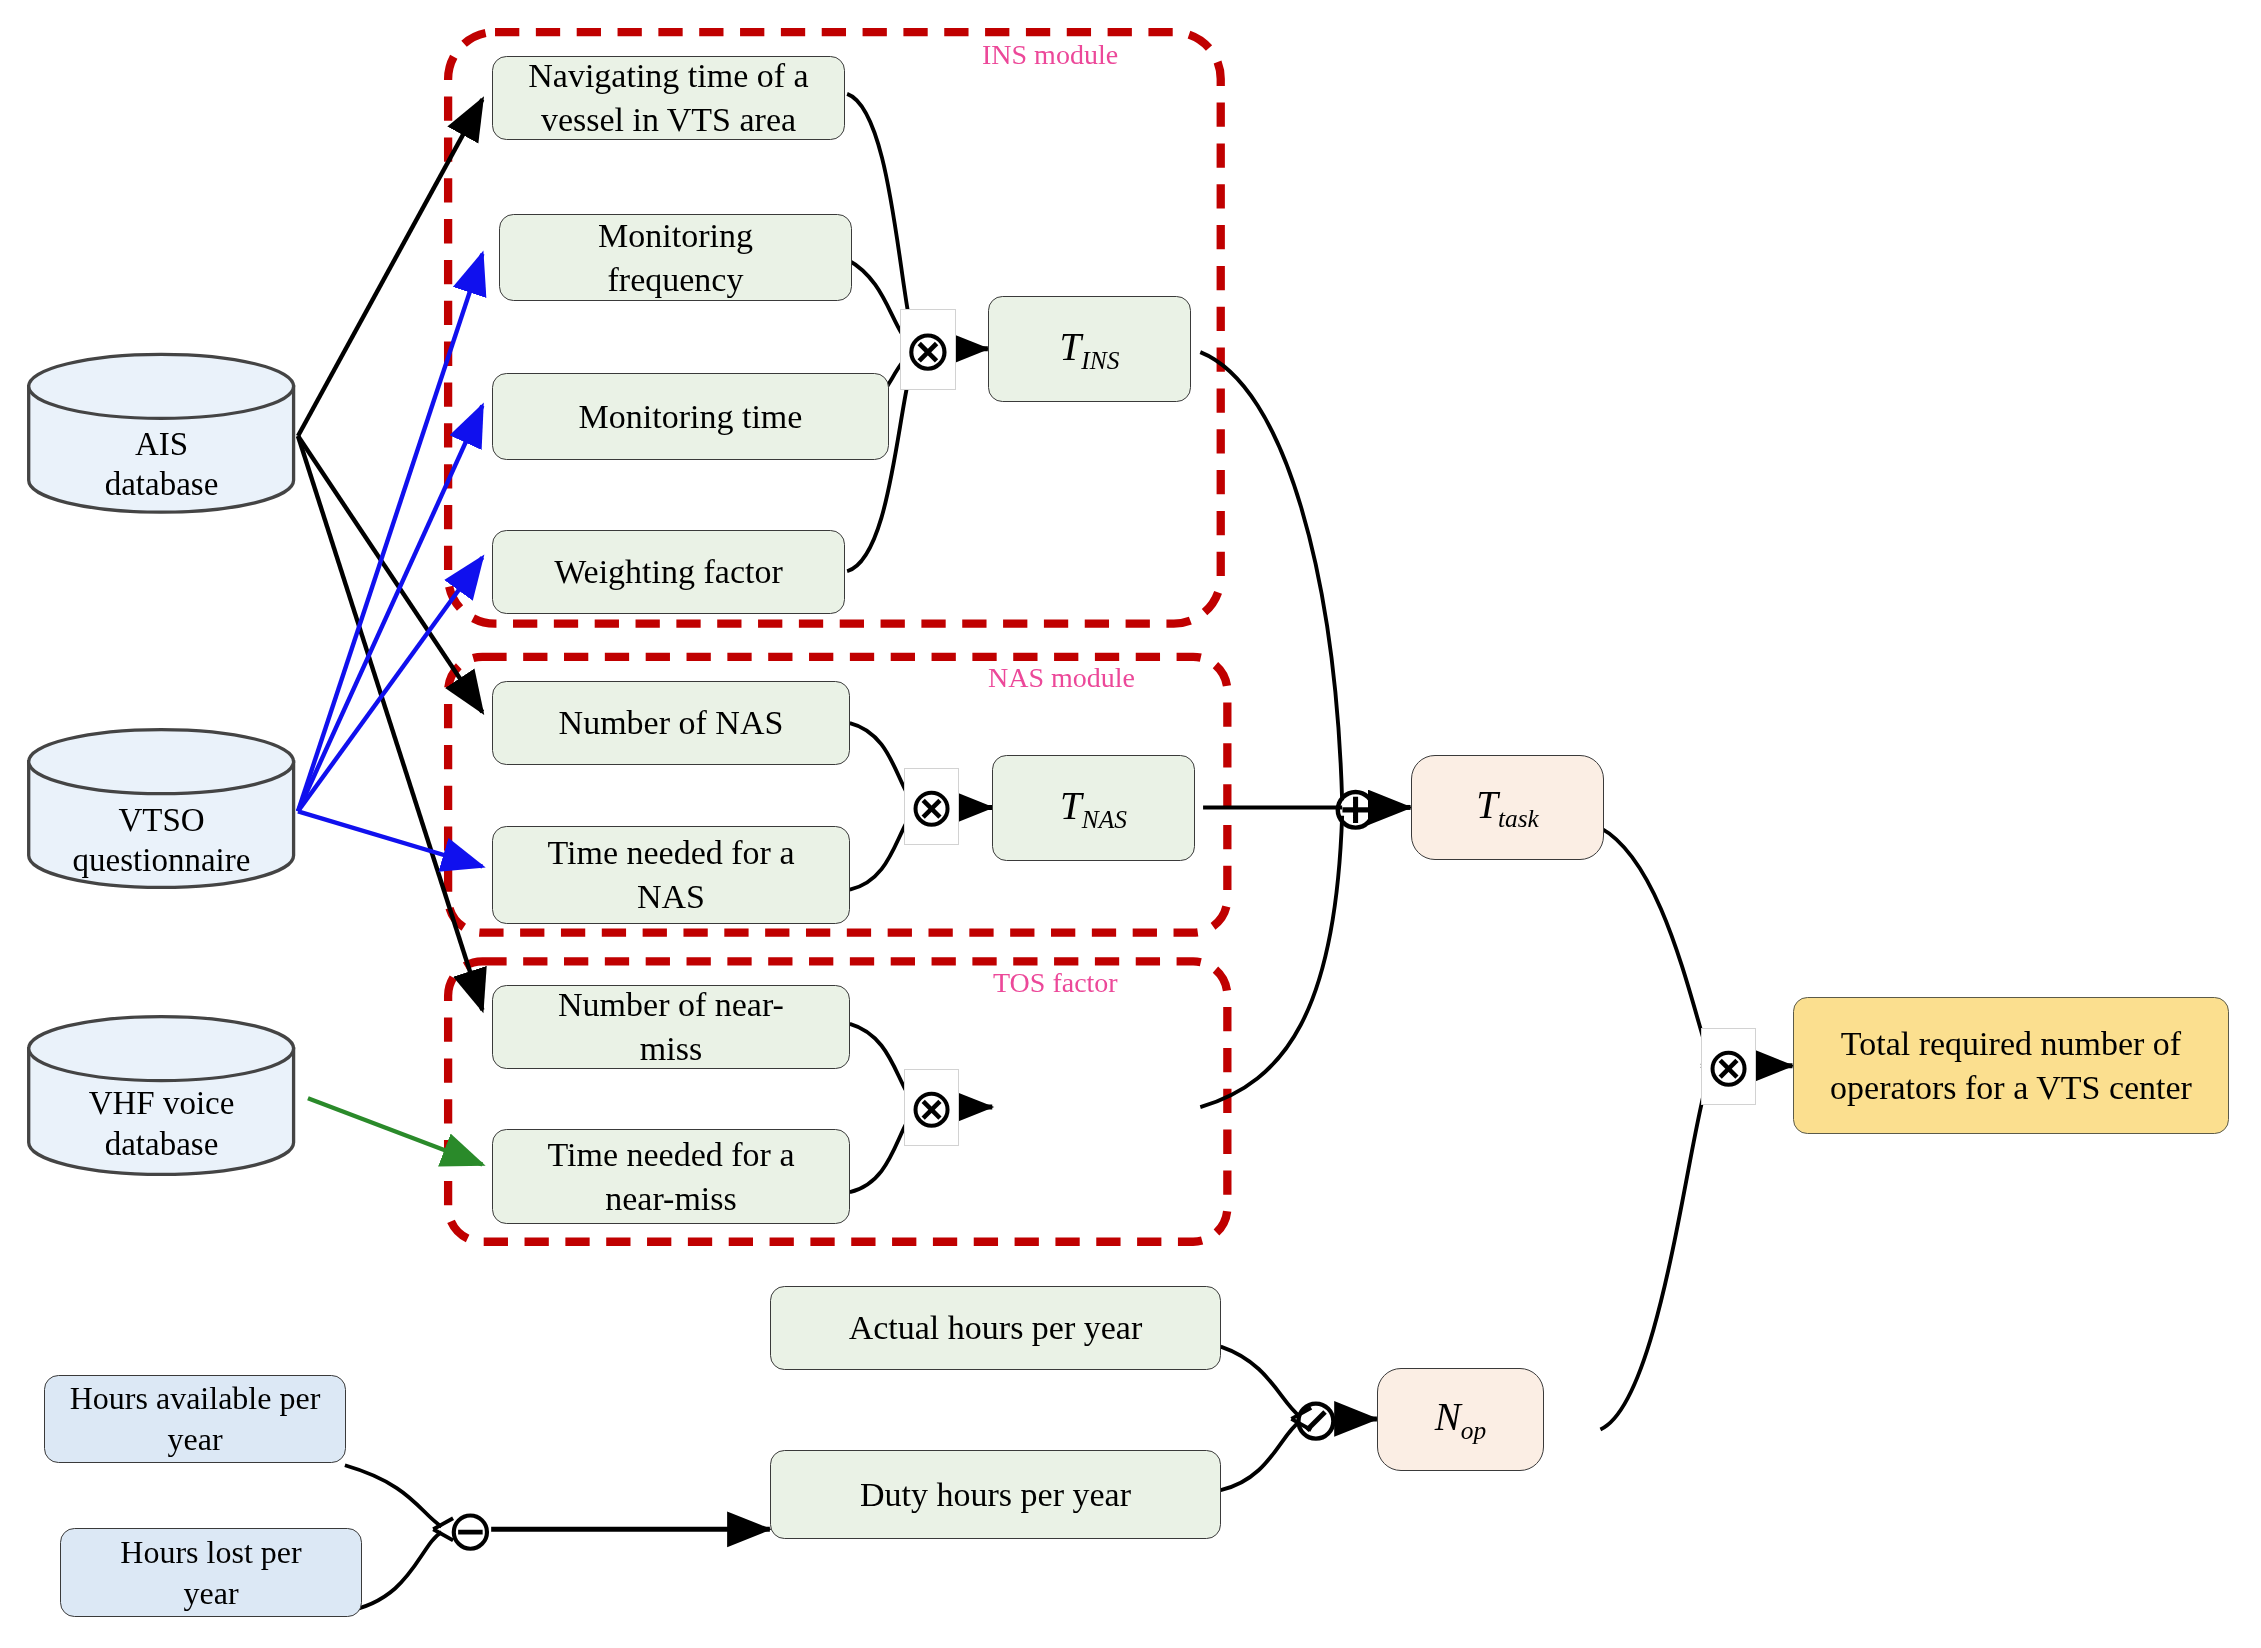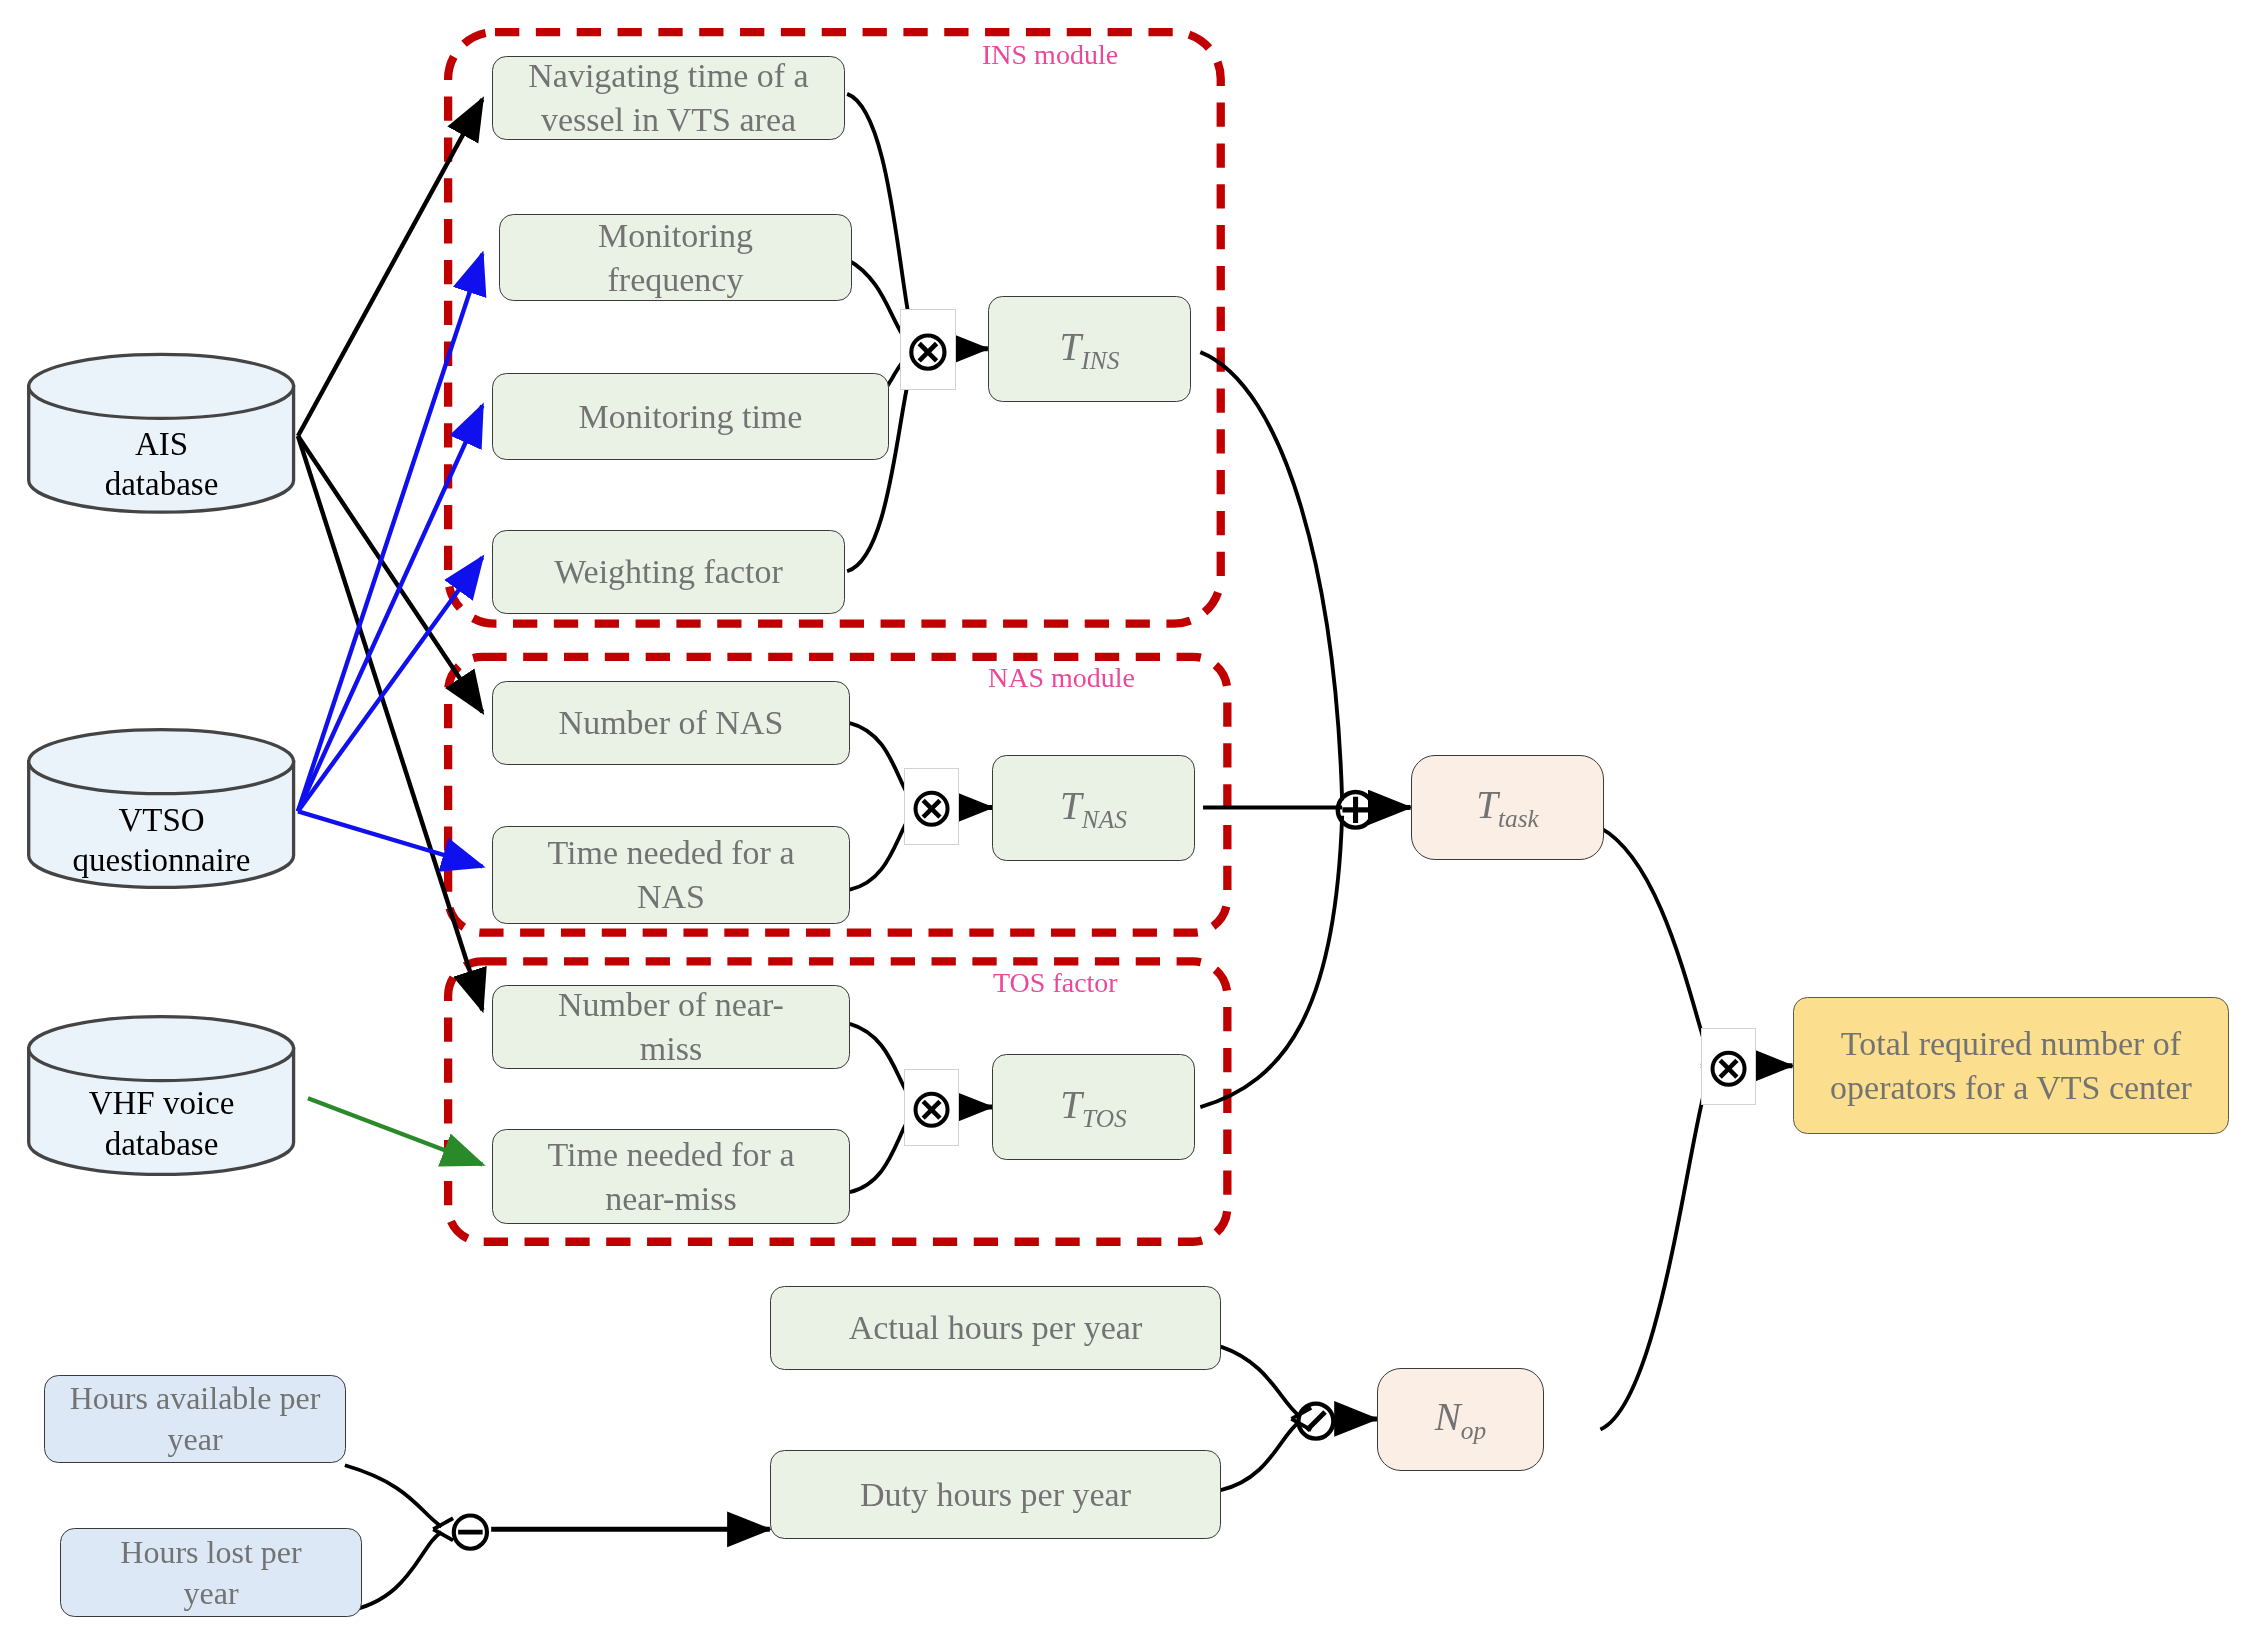--- a/index.html
+++ b/index.html
@@ -1,21 +1,21 @@
 <!DOCTYPE html>
 <html style="font-size:8.8px"><head>
 <meta charset="utf-8">
 <style>
   html,body{margin:0;padding:0;background:#ffffff;}
   body{width:2261px;height:1648px;overflow:hidden;font-family:"Liberation Serif",serif;}
   #stage{position:relative;width:2261px;height:1648px;background:#fff;}
   svg.layer{position:absolute;left:0;top:0;width:2261px;height:1648px;}
   .nodebox{position:absolute;box-sizing:border-box;display:flex;align-items:center;justify-content:center;
            text-align:center;border:1.7px solid #3a3a3a;border-radius:14.4px;
-           font-family:"Liberation Serif",serif;color:#737373;line-height:1.28;}
+           font-family:"Liberation Serif",serif;color:#000000;line-height:1.28;}
   .green{background:#eaf2e6;}
   .blue{background:#dce8f5;}
   .peach{background:#fbeee4;border-radius:24px;}
   .yellow{background:#fbdf8f;border-color:#5a5a4a;}
   .lbl{font-size:34px;}
   .lbl-sm{font-size:32px;}
   .sym{position:absolute;display:flex;align-items:center;justify-content:center;color:#000;}
   .modlabel{position:absolute;color:#ec4899;font-family:"Liberation Serif",serif;font-size:28px;
             white-space:nowrap;}
   .opbox{position:absolute;border:1.1px solid #d2d2d2;background:#fff;box-sizing:border-box;}
@@ -190,23 +190,20 @@
   <div class="nodebox green" style="left:992px;top:755px;width:203px;height:106px;">
     <span class="tsub"><span>T</span><sub>NAS</sub></span>
   </div>
 
   <div class="nodebox green lbl" style="left:492px;top:985px;width:358px;height:84px;padding:0 49px;">Number of near-miss</div>
   <div class="nodebox green lbl" style="left:492px;top:1129px;width:358px;height:95px;padding:0 49px;">Time needed for a near-miss</div>
 
   <div class="opbox" style="left:904px;top:1069px;width:55px;height:77px;"></div>
   <div class="sym" style="left:904px;top:1069px;width:55px;height:77px;font-size:55px;">⊗</div>
 
-  <div class="nodebox green" style="left:992px;top:1054px;width:203px;height:106px;">
-    <span class="tsub"><span>T</span><sub>TOS</sub></span>
-  </div>
 
   <div class="sym" style="left:1325px;top:766px;width:61px;height:83px;font-size:61px;">⊕</div>
   <div class="nodebox peach" style="left:1411px;top:755px;width:193px;height:105px;">
     <span class="tsub"><span>T</span><sub>task</sub></span>
   </div>
 
   <div class="nodebox green lbl" style="left:770px;top:1286px;width:451px;height:84px;padding:0 13.2px;">Actual hours per year</div>
   <div class="nodebox green lbl" style="left:770px;top:1450px;width:451px;height:89px;padding:0 13.2px;">Duty hours per year</div>
 
   <div class="sym" style="left:1286px;top:1378px;width:60px;height:83px;font-size:60px;">⊘</div>

